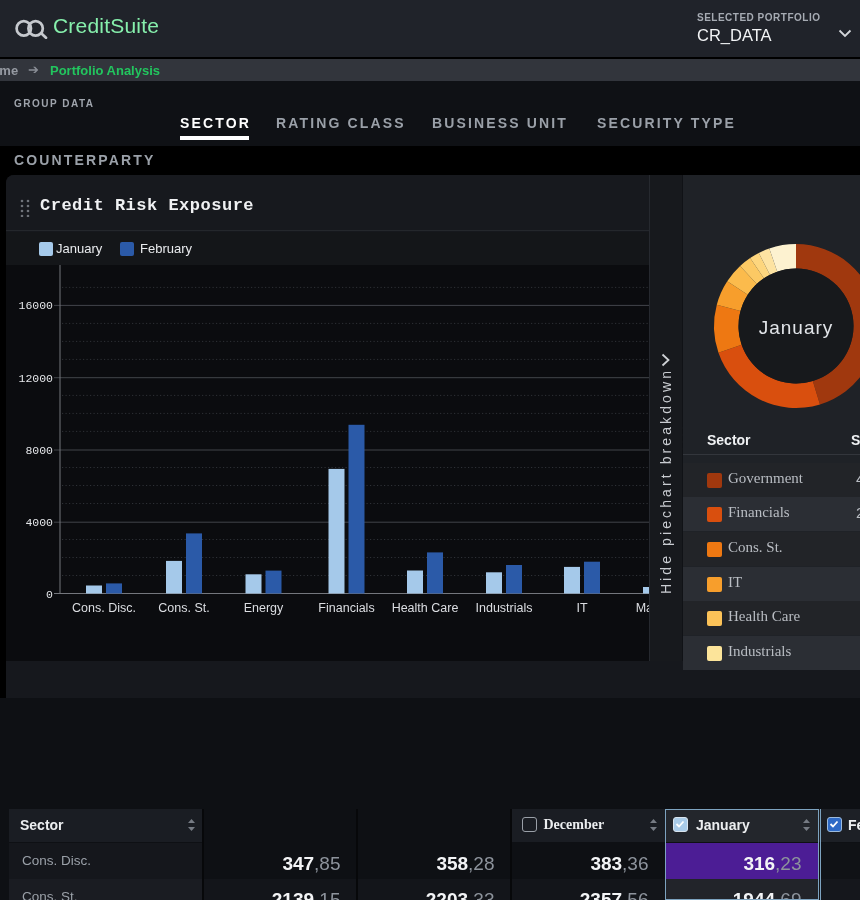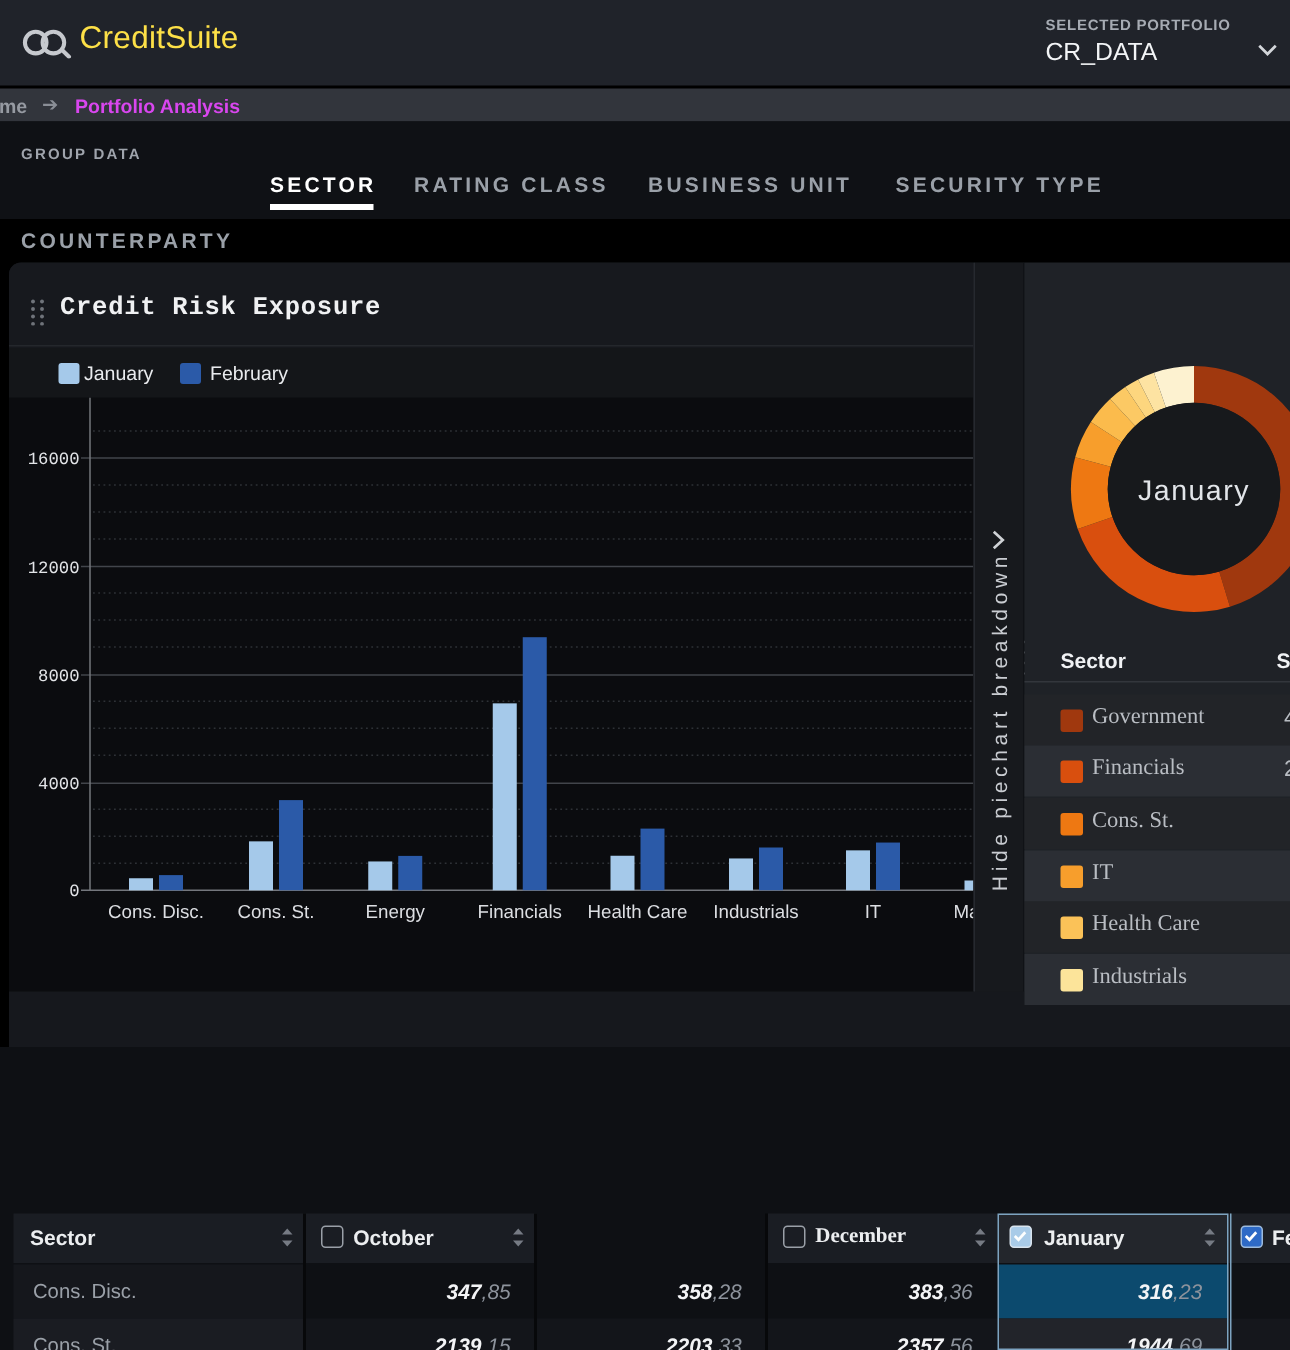--- a/index.html
+++ b/index.html
@@ -2,30 +2,30 @@
 <html><head>
 <meta charset="utf-8">
 <style>
   * { margin:0; padding:0; box-sizing:border-box; }
   html,body { width:860px; height:900px; background:#000; overflow:hidden; }
   body { font-family:"Liberation Sans", sans-serif; position:relative; }
 
   
   .header { position:absolute; left:0; top:0; width:860px; height:57px; background:#20232a; }
   .logo { position:absolute; left:14px; top:19px; }
-  .logoText { position:absolute; left:53px; top:14px; font-size:21px; color:#fde047; letter-spacing:0.2px; }
+  .logoText { position:absolute; left:53px; top:14px; font-size:21px; color:#86efac; letter-spacing:0.2px; }
   .selLabel { position:absolute; left:697px; top:12px; font-size:10px; font-weight:bold; letter-spacing:0.5px; color:#a6abb3; }
   .selValue { position:absolute; left:697px; top:26px; font-size:16.5px; color:#f2f4f6; letter-spacing:0px; }
   .chev { position:absolute; left:838px; top:29px; }
 
   
   .crumb { position:absolute; left:0; top:59px; width:860px; height:21.5px; background:#32353c; }
   .crumb .me { position:absolute; left:-18px; top:4px; font-size:13px; font-weight:bold; color:#969aa2; }
   .crumb .arrow { position:absolute; left:28px; top:3px; color:#8a8e96; font-size:13px; }
-  .crumb .pa { position:absolute; left:50px; top:4px; font-size:13px; font-weight:bold; color:#d946ef; }
+  .crumb .pa { position:absolute; left:50px; top:4px; font-size:13px; font-weight:bold; color:#22c55e; }
 
   
   .tabs { position:absolute; left:0; top:81px; width:860px; height:65px; background:#0f1115; }
   .groupData { position:absolute; left:14px; top:17px; font-size:10px; font-weight:bold; letter-spacing:1.5px; color:#9fa4ac; }
   .tab { position:absolute; top:34px; font-size:14px; font-weight:bold; letter-spacing:2.15px; color:#9aa0a8; }
   .tab.active { color:#fff; }
   .tab-underline { position:absolute; top:55px; height:4px; background:#fff; }
 
   
   .panel { position:absolute; left:6px; top:175px; width:854px; height:586px; background:#16181d; border-radius:8px 0 0 8px; overflow:hidden; }
@@ -57,21 +57,21 @@
   
   .bottom { position:absolute; left:0; top:698px; width:860px; height:202px; background:#0e1014; }
   .bottomTitle { position:absolute; left:4px; top:37px; font-size:17px; color:#f0f1f3; font-family:"Liberation Mono", monospace; font-weight:bold; letter-spacing:0.5px; }
 
   .btable { position:absolute; left:9px; top:111px; width:851px; height:91px; }
   .bhead { position:absolute; top:0; height:33px; background:#1a1d23; }
   .bhead .ht { position:absolute; top:8px; font-size:14px; font-weight:bold; color:#eceef0; }
   .brow { position:absolute; height:36px; }
   .bcell { position:absolute; top:0; height:100%; }
   .rowLbl { position:absolute; left:13px; top:10px; font-size:13.5px; color:#9aa0a8; }
-  .val { position:absolute; right:17px; top:10px; font-size:14px; color:#f3f4f6; font-weight:bold;font-style:italic; }
+  .val { position:absolute; right:17px; top:10px; font-size:19px; color:#f3f4f6; font-weight:bold; }
   .val .dec { color:#8d939c; font-weight:normal; }
   .cbx { position:absolute; top:8px; width:15px; height:15px; border-radius:3px; border:1.5px solid #9aa0a8; }
 </style>
 </head>
 <body>
 
   <div class="header">
     <svg class="logo" width="34" height="20" viewBox="0 0 34 20">
       <circle cx="9.8" cy="9.4" r="7.2" fill="none" stroke="#c6c9ce" stroke-width="2.7"></circle>
       <circle cx="21.6" cy="9.4" r="7.2" fill="none" stroke="#c6c9ce" stroke-width="2.7"></circle>
@@ -244,28 +244,20 @@
 
   <div class="bottom">
     <div class="btable">
 <div class="bhead" style="left:0px; width:194.5px; background:#1a1d23;">
         <div class="ht" style="left:11px;">Sector</div>
         <svg width="9" height="14" viewBox="0 0 9 14" style="position:absolute; right:8px; top:9px;">
           <path d="M4.5 1 L8 5 L1 5 Z" fill="#767b84"></path>
           <path d="M4.5 13 L8 9 L1 9 Z" fill="#767b84"></path>
         </svg>
       </div>
-<div class="bhead" style="left:194.5px; width:154px; background:#1a1d23;">
-        <div class="cbx" style="left:10px;"></div>
-        <div class="ht" style="left:32px;">October</div>
-        <svg width="9" height="14" viewBox="0 0 9 14" style="position:absolute; right:8px; top:9px;">
-          <path d="M4.5 1 L8 5 L1 5 Z" fill="#767b84"></path>
-          <path d="M4.5 13 L8 9 L1 9 Z" fill="#767b84"></path>
-        </svg>
-      </div>
 <div class="bhead" style="left:502.5px; width:154px; background:#1a1d23;">
         <div class="cbx" style="left:10px;"></div>
         <div class="ht" style="left:32px;font-family:Liberation Serif, serif;">December</div>
         <svg width="9" height="14" viewBox="0 0 9 14" style="position:absolute; right:8px; top:9px;">
           <path d="M4.5 1 L8 5 L1 5 Z" fill="#767b84"></path>
           <path d="M4.5 13 L8 9 L1 9 Z" fill="#767b84"></path>
         </svg>
       </div>
 <div class="bhead" style="left:656.5px; width:153px; background:#23262c;">
         <div class="cbx" style="left:7px; background:#a9cbe8; border-color:#d9e4ee;">
@@ -293,21 +285,21 @@
         </div>
 <div class="bcell" style="left:194.5px; width:154px; background:#0e1014;">
           <div class="val">347<span class="dec">,85</span></div>
         </div>
 <div class="bcell" style="left:348.5px; width:154px; background:#0e1014;">
           <div class="val">358<span class="dec">,28</span></div>
         </div>
 <div class="bcell" style="left:502.5px; width:154px; background:#0e1014;">
           <div class="val">383<span class="dec">,36</span></div>
         </div>
-<div class="bcell" style="left:656.5px; width:153px; background:#0c4a6e;">
+<div class="bcell" style="left:656.5px; width:153px; background:#4c1d95;">
           <div class="val">316<span class="dec">,23</span></div>
         </div>
 <div class="bcell" style="left:809.5px; width:41.5px; background:#101216;"></div>
 </div>
 <div class="brow" style="top:69.5px; left:0; width:851px;">
 <div class="bcell" style="left:0px; width:194.5px; background:#1a1c22;">
           <div class="rowLbl">Cons. St.</div>
         </div>
 <div class="bcell" style="left:194.5px; width:154px; background:#13151a;">
           <div class="val">2139<span class="dec">,15</span></div>

